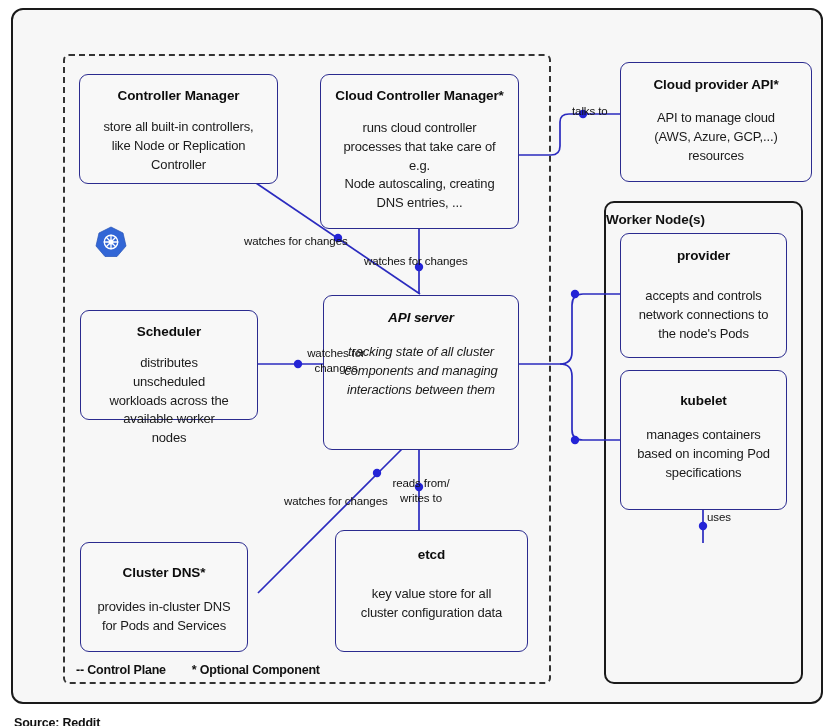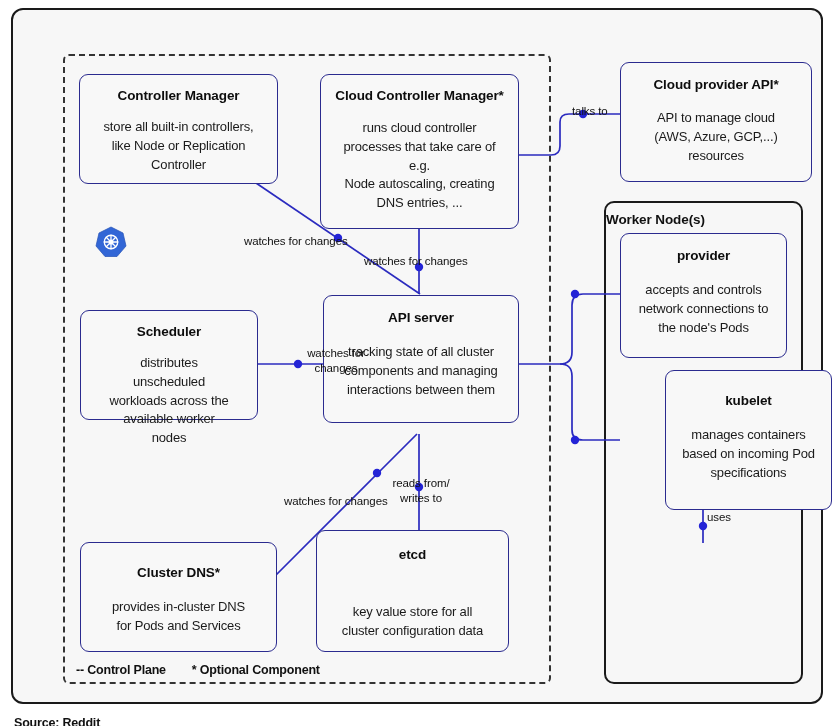--- a/index.html
+++ b/index.html
@@ -217,54 +217,54 @@
 DNS entries, ...</div>
   </div>
 
   <div class="node" style="left:80px; top:310px; width:178px; height:110px; padding:13px 25px 0;">
     <div class="node-title">Scheduler</div>
     <div class="node-body" style="margin-top:13px;">distributes unscheduled
 workloads across the
 available worker nodes</div>
   </div>
 
-  <div class="node" style="left:323px; top:295px; width:196px; height:128px; padding:14px 7px 0;">
+  <div class="node" style="left:323px; top:295px; width:196px; height:155px; padding:14px 7px 0;font-style:italic;">
     <div class="node-title">API server</div>
     <div class="node-body" style="margin-top:16px;">tracking state of all cluster
 components and managing
 interactions between them</div>
   </div>
 
-  <div class="node" style="left:80px; top:542px; width:197px; height:110px; padding:22px 8px 0;">
+  <div class="node" style="left:80px; top:542px; width:168px; height:110px; padding:22px 8px 0;">
     <div class="node-title">Cluster DNS*</div>
     <div class="node-body" style="margin-top:16px;">provides in-cluster DNS
 for Pods and Services</div>
   </div>
 
-  <div class="node" style="left:316px; top:530px; width:193px; height:122px; padding:16px 8px 0;gap:18px;">
+  <div class="node" style="left:335px; top:530px; width:193px; height:122px; padding:16px 8px 0;">
     <div class="node-title">etcd</div>
     <div class="node-body" style="margin-top:21px;">key value store for all
 cluster configuration data</div>
   </div>
 
   <div class="node" style="left:620px; top:62px; width:192px; height:120px; padding:14px 8px 0;">
     <div class="node-title">Cloud provider API*</div>
     <div class="node-body" style="margin-top:15px;">API to manage cloud
 (AWS, Azure, GCP,...)
 resources</div>
   </div>
 
   <div class="node" style="left:620px; top:233px; width:167px; height:125px; padding:14px 8px 0;">
     <div class="node-title">provider</div>
-    <div class="node-body" style="margin-top:16px;">accepts and controls
+    <div class="node-body" style="margin-top:22px;">accepts and controls
 network connections to
 the node's Pods</div>
   </div>
 
-  <div class="node" style="left:620px; top:370px; width:167px; height:140px; padding:22px 8px 0;margin-left:45px;">
+  <div class="node" style="left:620px; top:370px; width:167px; height:140px; padding:22px 8px 0;">
     <div class="node-title">kubelet</div>
     <div class="node-body" style="margin-top:16px;">manages containers
 based on incoming Pod
 specifications</div>
   </div>
 
 
   <div class="edge-label" style="left:244px; top:234px;">watches for changes</div>
 
   <div class="edge-label" style="left:364px; top:254px;">watches for changes</div>

